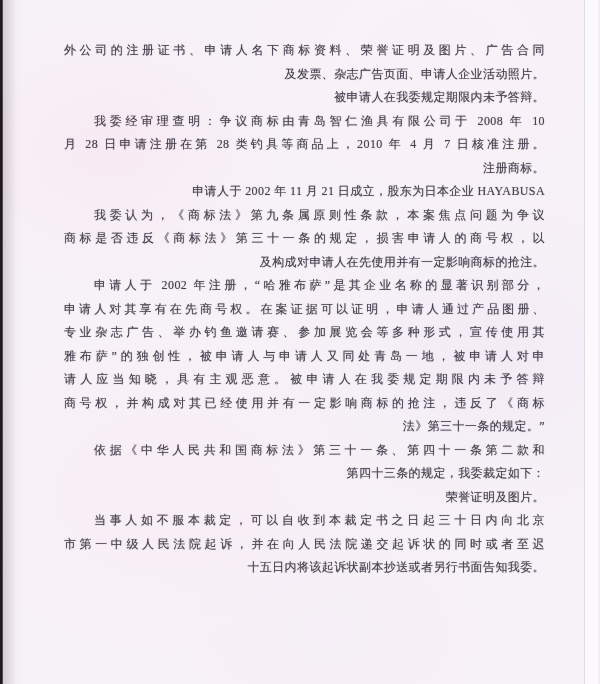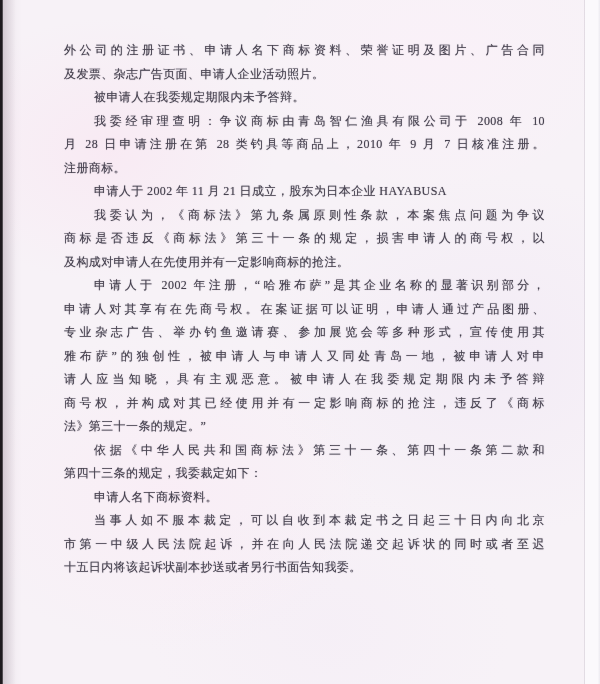--- a/index.html
+++ b/index.html
@@ -48,21 +48,21 @@
     top: 33px;
     width: 481px;
     font-size: 12px;
     line-height: 34px;
     letter-spacing: 0.4px;
     color: var(--ink, #474250);
     text-shadow: 0 0 1px rgba(71,66,80,0.55);
   }
   .line {
     height: 23.5px;
-    text-align: left;
+    text-align: right;
     white-space: nowrap;
   }
   .line.fill {
     white-space: normal;
     text-align: justify;
     text-align-last: justify;
   }
   .line.indent { padding-left: 30px; }
   .line.fill.indent { padding-left: 30px; }
 </style>
@@ -71,33 +71,33 @@
 
 <div class="page">
   <div class="edge-left"></div>
   <div class="edge-left-shade"></div>
   <div class="edge-right"></div>
   <div class="doc-text">
       <div class="line fill">外公司的注册证书、申请人名下商标资料、荣誉证明及图片、广告合同</div>
       <div class="line">及发票、杂志广告页面、申请人企业活动照片。</div>
       <div class="line indent">被申请人在我委规定期限内未予答辩。</div>
       <div class="line indent fill">我委经审理查明：争议商标由青岛智仁渔具有限公司于 2008 年 10</div>
-      <div class="line fill">月 28 日申请注册在第 28 类钓具等商品上，2010 年 9 月 7 日核准注册。</div>
+      <div class="line fill">月 28 日申请注册在第 28 类钓具等商品上，2010 年 4 月 7 日核准注册。</div>
       <div class="line">注册商标。</div>
       <div class="line indent">申请人于 2002 年 11 月 21 日成立，股东为日本企业 HAYABUSA</div>
       <div class="line indent fill">我委认为，《商标法》第九条属原则性条款，本案焦点问题为争议</div>
       <div class="line fill">商标是否违反《商标法》第三十一条的规定，损害申请人的商号权，以</div>
       <div class="line">及构成对申请人在先使用并有一定影响商标的抢注。</div>
       <div class="line indent fill">申请人于 2002 年注册，“哈雅布萨”是其企业名称的显著识别部分，</div>
       <div class="line fill">申请人对其享有在先商号权。在案证据可以证明，申请人通过产品图册、</div>
       <div class="line fill">专业杂志广告、举办钓鱼邀请赛、参加展览会等多种形式，宣传使用其</div>
       <div class="line fill">雅布萨”的独创性，被申请人与申请人又同处青岛一地，被申请人对申</div>
       <div class="line fill">请人应当知晓，具有主观恶意。被申请人在我委规定期限内未予答辩</div>
       <div class="line fill">商号权，并构成对其已经使用并有一定影响商标的抢注，违反了《商标</div>
       <div class="line">法》第三十一条的规定。”</div>
       <div class="line indent fill">依据《中华人民共和国商标法》第三十一条、第四十一条第二款和</div>
       <div class="line">第四十三条的规定，我委裁定如下：</div>
-      <div class="line indent">申请人名下商标资料。</div>
+      <div class="line indent">荣誉证明及图片。</div>
       <div class="line indent fill">当事人如不服本裁定，可以自收到本裁定书之日起三十日内向北京</div>
       <div class="line fill">市第一中级人民法院起诉，并在向人民法院递交起诉状的同时或者至迟</div>
       <div class="line">十五日内将该起诉状副本抄送或者另行书面告知我委。</div>
     </div>
 </div>
 
 </body></html>

